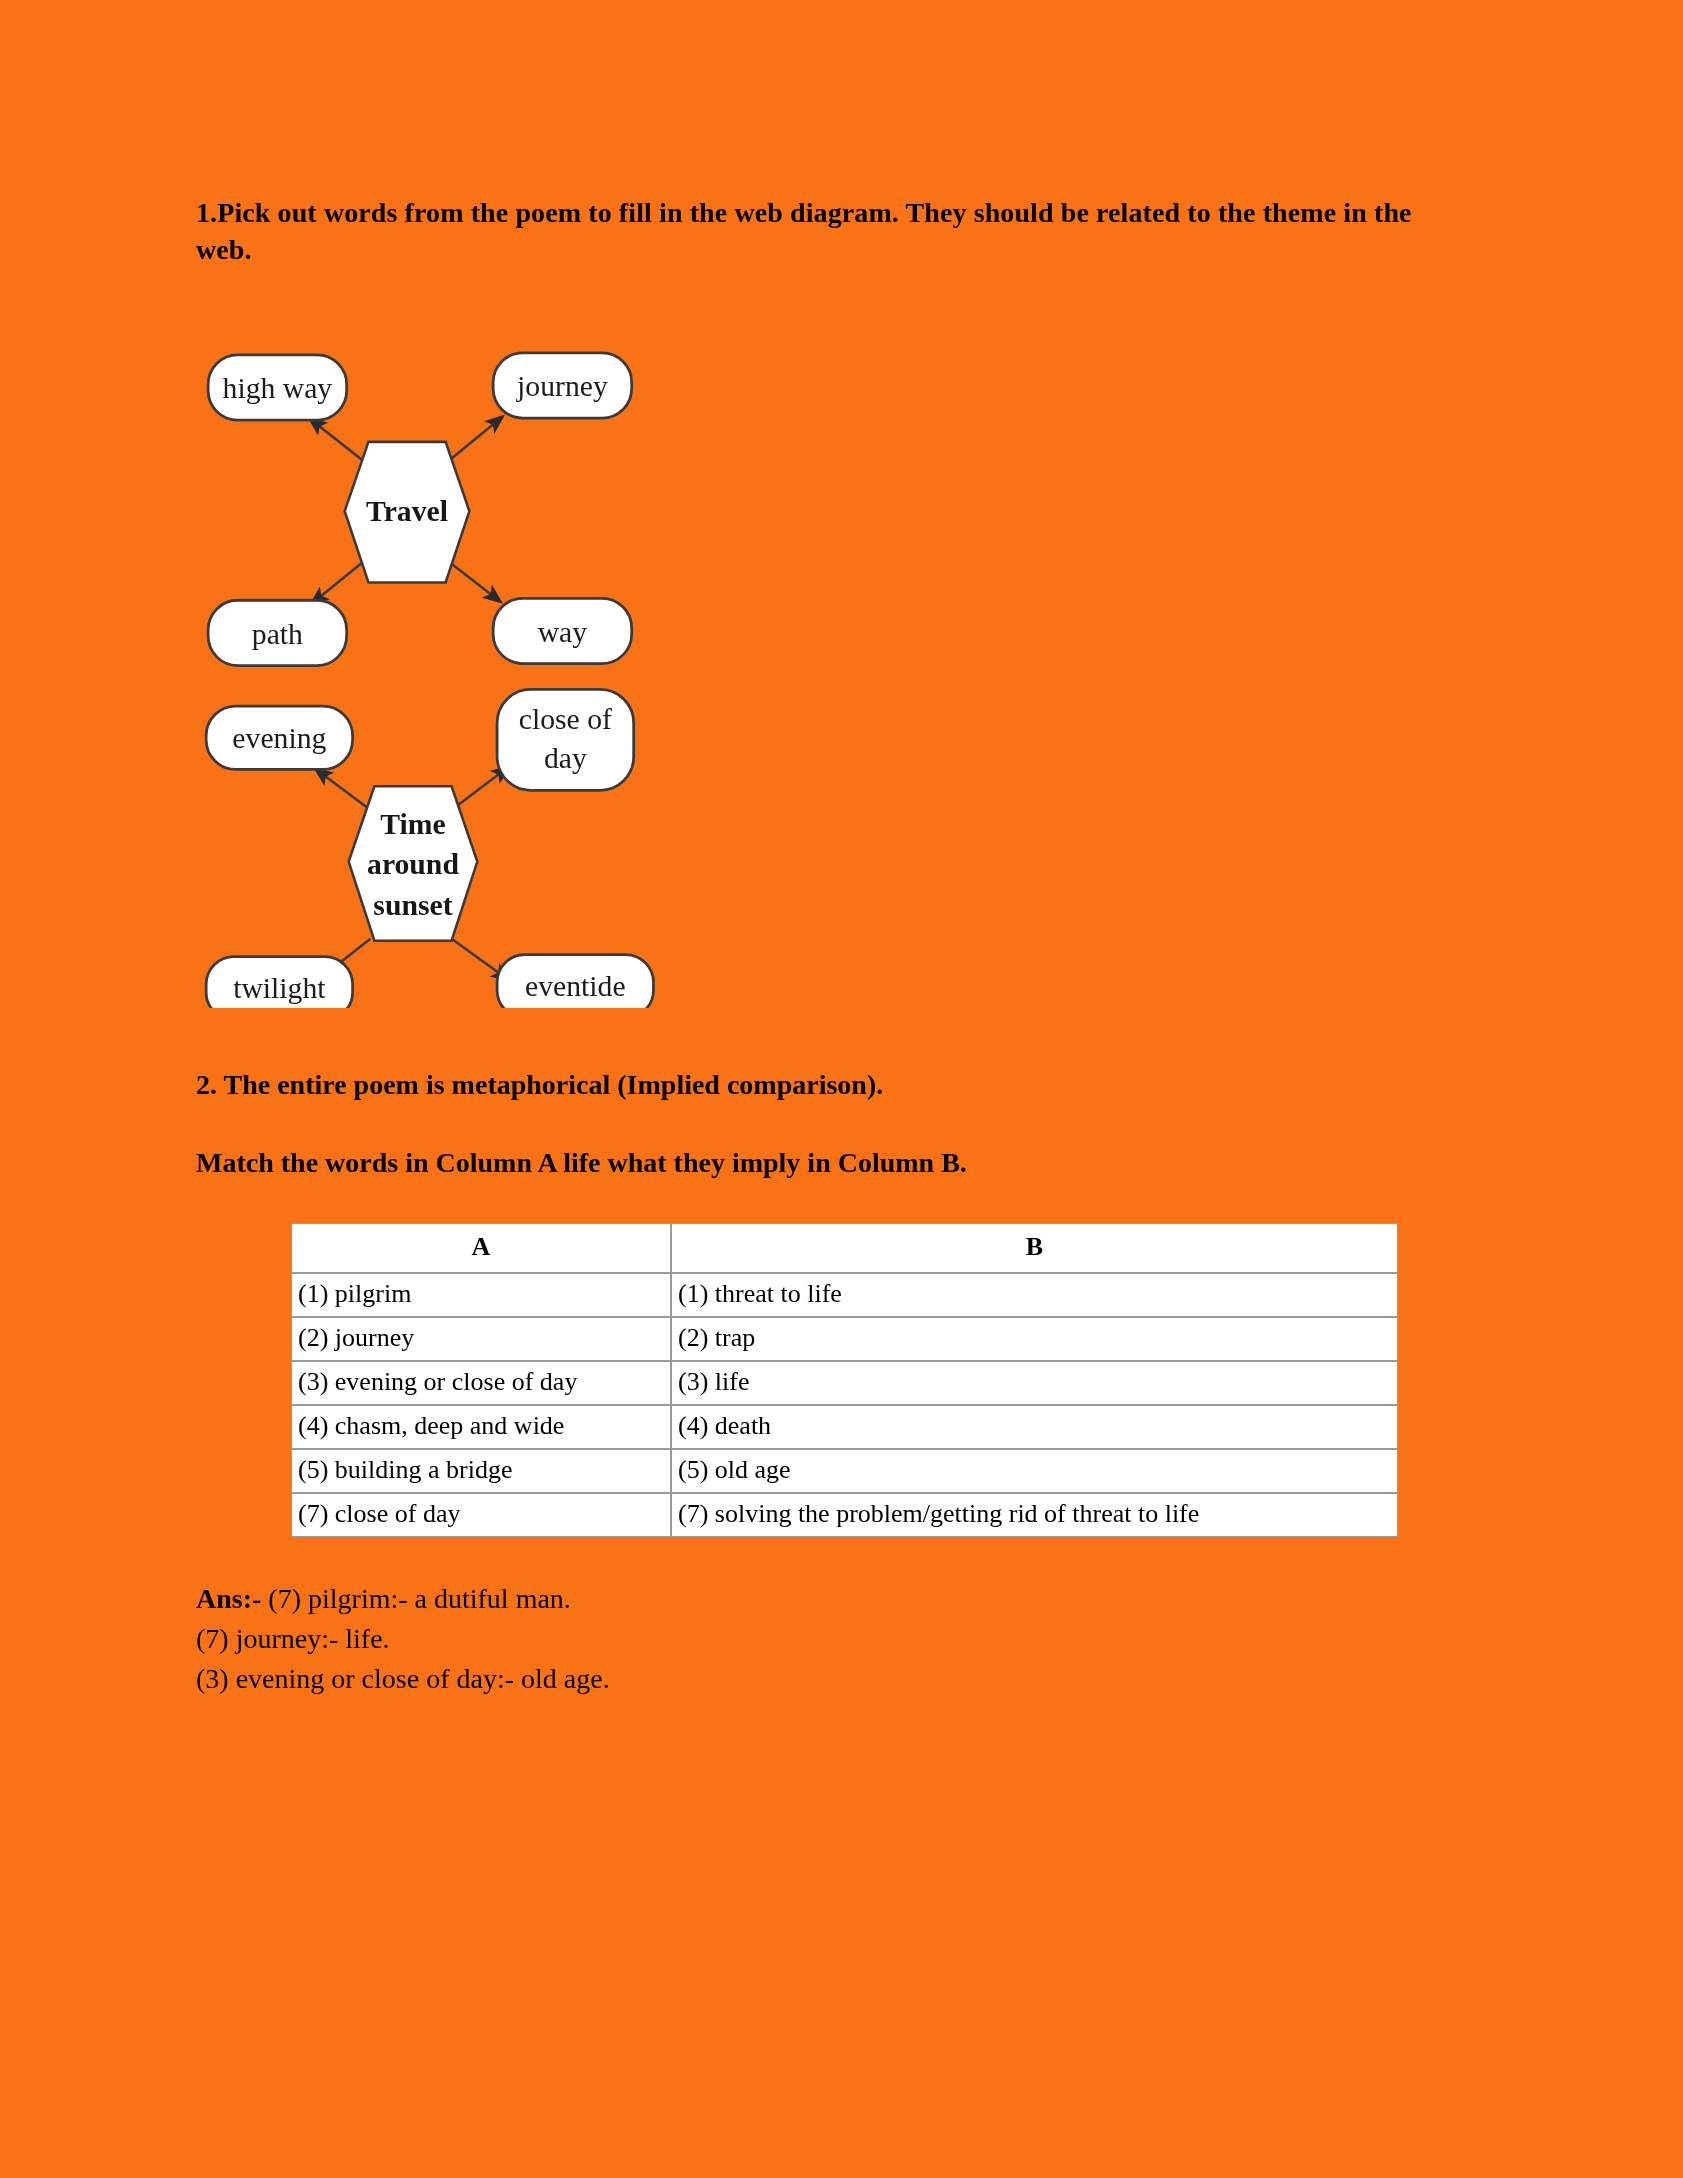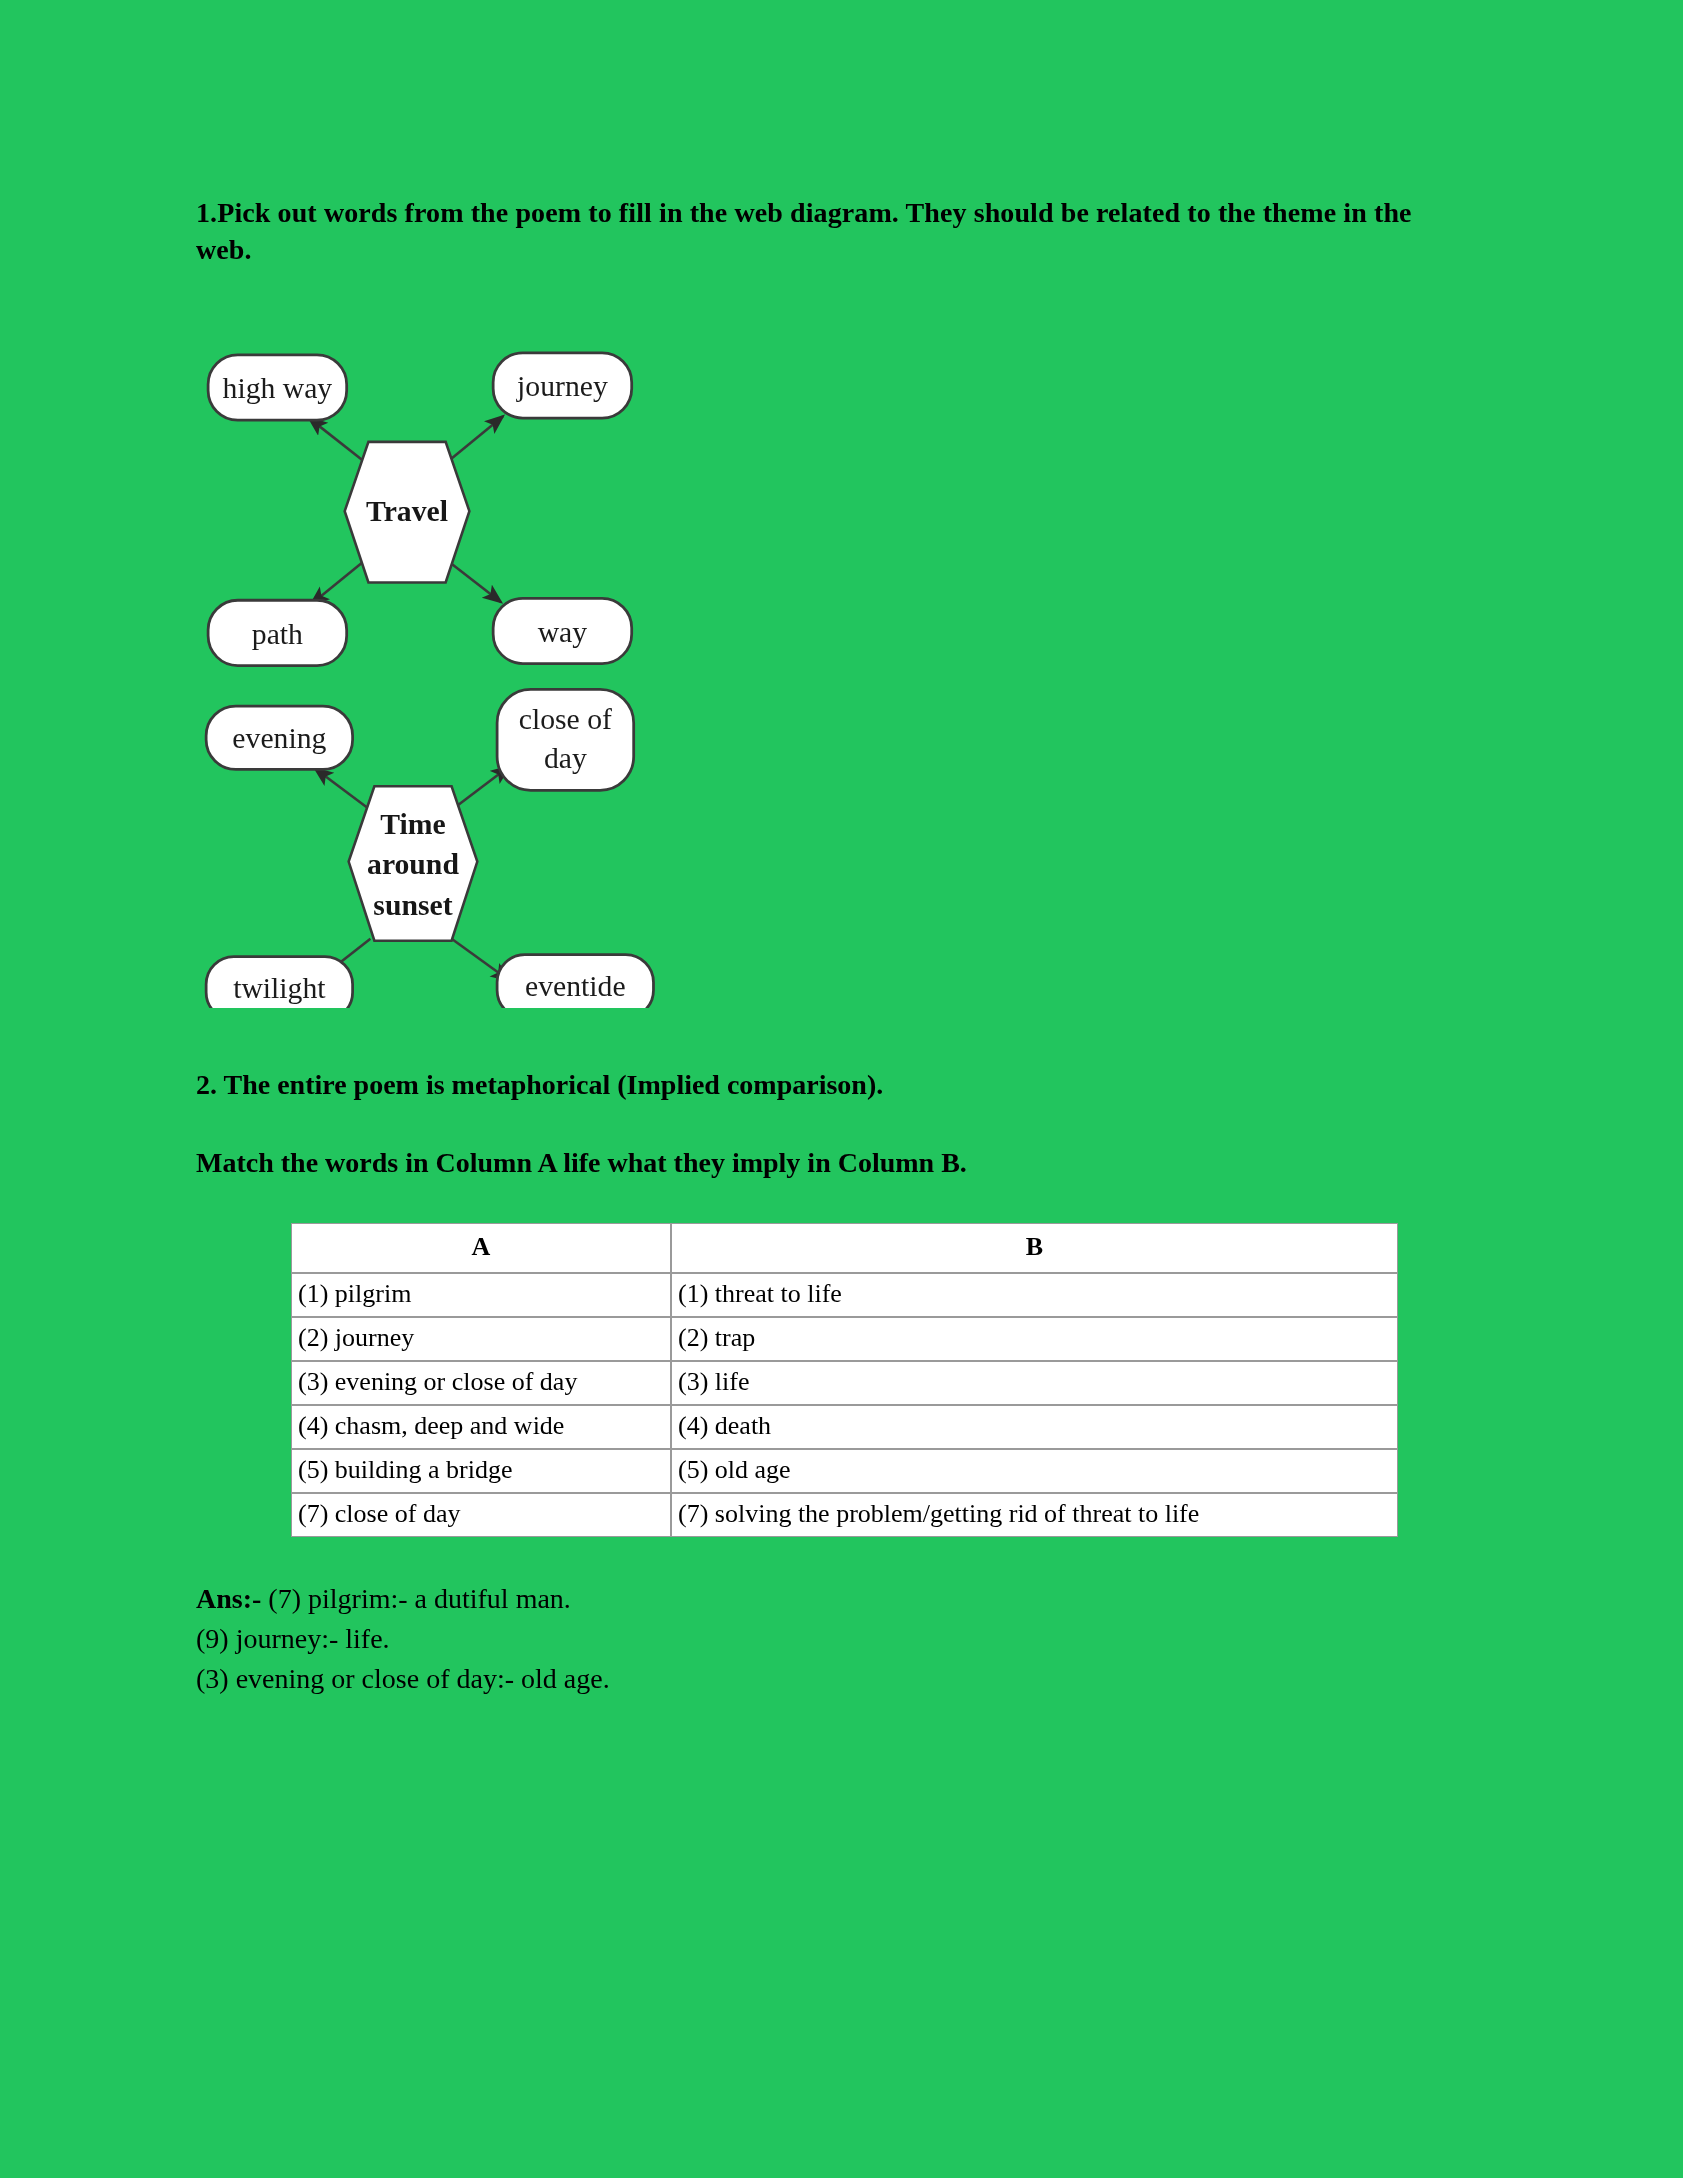--- a/index.html
+++ b/index.html
@@ -13,21 +13,21 @@
     font-family: "Liberation Serif", "DejaVu Serif", serif;
     color: #000000;
     position: relative;
     overflow: hidden;
   }
   .page {
     position: absolute;
     left: 0; top: 0;
     width: 1683px;
     height: 2178px;
-    background: #22c55e;
+    background: #f97316;
   }
   .content {
     position: absolute;
     left: 196px;
     top: 194px;
     width: 1277px;
   }
 
   
   .q-heading {
@@ -227,19 +227,19 @@
           <tr>
             <td>(7) close of day</td>
             <td>(7) solving the problem/getting rid of threat to life</td>
           </tr>
         </tbody>
       </table>
     </div>
 
     <div class="answers">
       <div><span class="strong">Ans:-</span><span> (7) pilgrim:- a dutiful man.</span></div>
-      <div>(9) journey:- life.</div>
+      <div>(7) journey:- life.</div>
       <div>(3) evening or close of day:- old age.</div>
     </div>
 
   </div>
 </div>
 
 
 </body></html>

